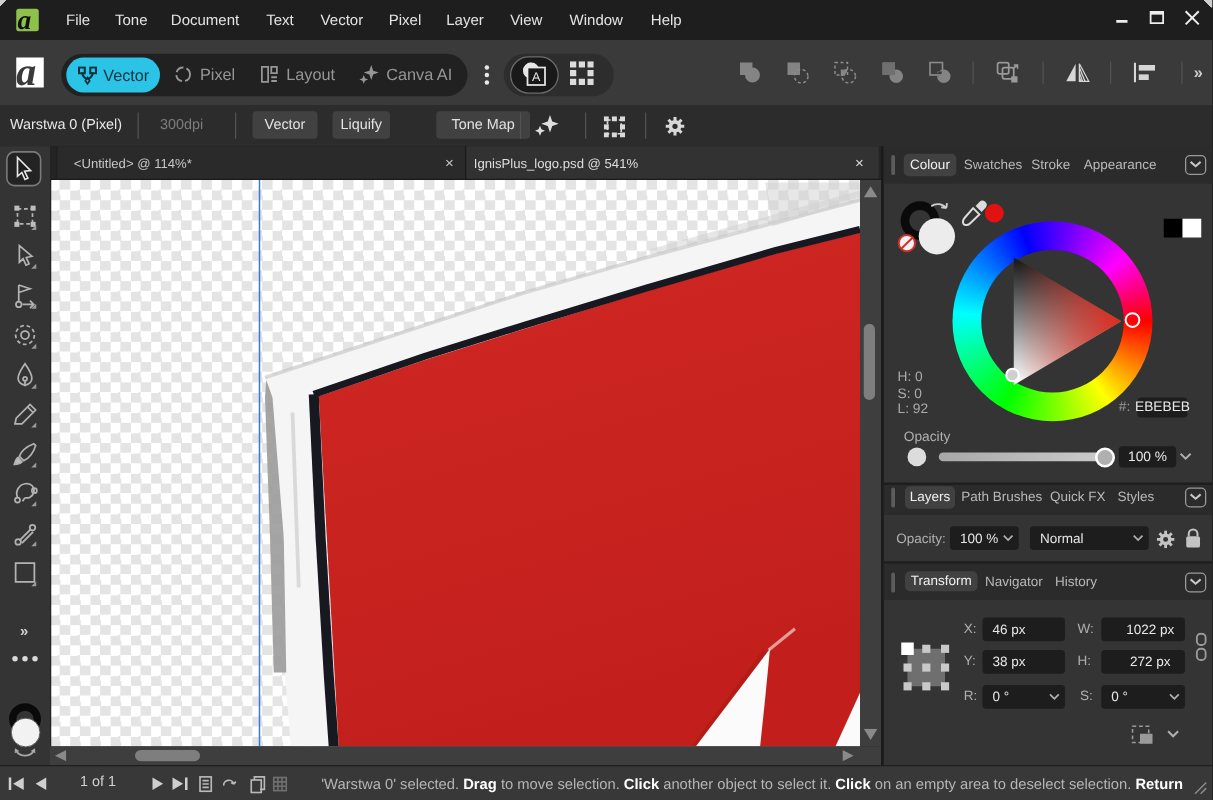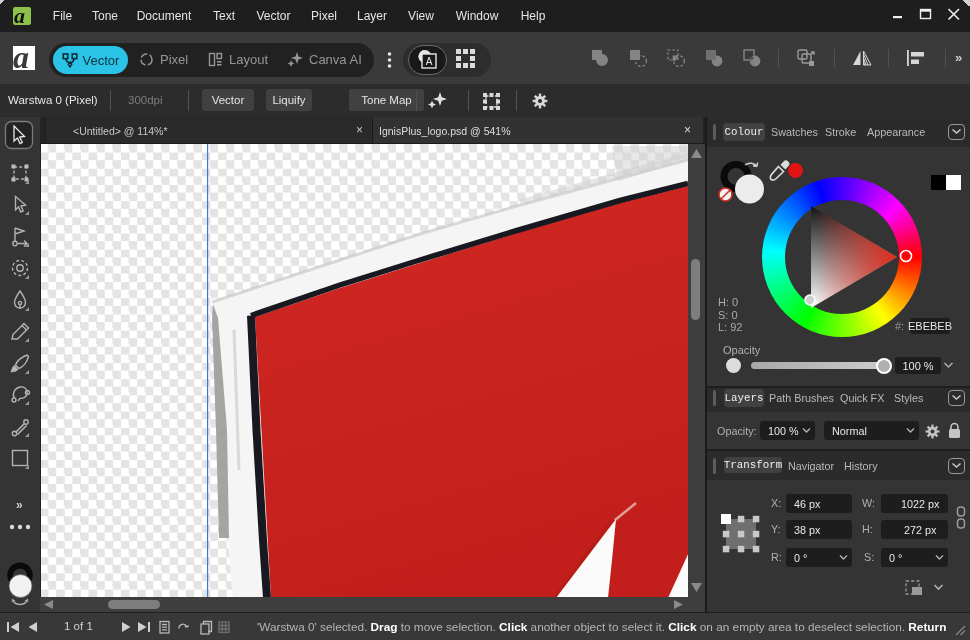--- a/index.html
+++ b/index.html
@@ -36,21 +36,21 @@
     background-size:16.2px 16.2px;}
   
   #vscroll{left:688px;top:144px;width:17px;height:453px;background:#3e3e3e;}
   #hscroll{left:40px;top:597px;width:665px;height:15px;background:#3e3e3e;}
   #vthumb{left:691px;top:259px;width:9px;height:61px;background:#7e7e7e;border-radius:4.5px;}
   #hthumb{left:108px;top:600px;width:52px;height:9px;background:#7e7e7e;border-radius:4.5px;}
   
   #rdivider{left:705px;top:117px;width:2px;height:495px;background:#1a1a1a;}
   #rpanel{left:707px;top:117px;width:263px;height:495px;background:#343434;}
   .ptabrow{position:absolute;left:707px;width:263px;background:#2b2b2b;}
-  .ptabsel{position:absolute;background:#414141;border-radius:4px;color:#f0f0f0;display:flex;align-items:center;justify-content:center;font-size:10.8px;font-family:Liberation Mono, monospace;}
+  .ptabsel{position:absolute;background:#414141;border-radius:4px;color:#f0f0f0;display:flex;align-items:center;justify-content:center;font-size:10.8px;}
   .ptablbl{position:absolute;color:#b9b9b9;font-size:10.8px;}
   .chevbox{position:absolute;width:17px;height:16px;border:1.5px solid #9a9a9a;border-radius:4px;box-sizing:border-box;}
   .grip{position:absolute;width:3px;height:16px;background:#5c5c5c;border-radius:1.5px;}
   .fieldbox{position:absolute;background:#1d1d1d;border-radius:3px;color:#e8e8e8;font-size:10.8px;
             display:flex;align-items:center;}
   .flabel{position:absolute;color:#b0b0b0;font-size:10.8px;}
   .psep{position:absolute;left:707px;width:263px;height:2px;background:#1e1e1e;}
   
   #statusbar{left:0;top:612px;width:970px;height:28px;background:#383838;border-top:1px solid #1f1f1f;box-sizing:border-box;
              color:#b5b5b5;font-size:12px;}
@@ -310,21 +310,21 @@
   <circle cx="20.5" cy="469" r="11.5" fill="#f2f2f2" stroke="#5a5a5a" stroke-width="0.8"></circle>
   <path d="M13.5 484.5 a7.5 6 0 0 0 13 0" stroke="#a8a8a8" stroke-width="1.4" fill="none"></path>
   <path d="M12 481.5 l3.5 2.2 -3.8 1.8 Z M28 481.5 l-3.5 2.2 3.8 1.8 Z" fill="#a8a8a8"></path>
 </svg>
 
 <div class="abs" id="tabbar"></div>
 <div class="abs" id="tab1"></div>
 <div class="abs" id="tab2"></div>
 <div class="abs" style="left:372px;top:117px;width:1px;height:27px;background:#1a1a1a"></div>
 <div class="abs" style="left:45px;top:117px;width:1px;height:27px;background:#1e1e1e"></div>
-<div class="abs" style="left:73px;top:125px;font-size:10.5px;color:#c7c7c7">&lt;Untitled&gt; @ 114%*</div>
+<div class="abs" style="left:59px;top:125px;font-size:10.5px;color:#c7c7c7">&lt;Untitled&gt; @ 114%*</div>
 <div class="abs" style="left:356px;top:123px;font-size:12px;color:#c7c7c7">×</div>
 <div class="abs" style="left:379px;top:125px;font-size:10.5px;color:#dedede">IgnisPlus_logo.psd @ 541%</div>
 <div class="abs" style="left:684px;top:123px;font-size:12px;color:#dedede">×</div>
 
 <div class="abs" id="canvas"></div>
 <svg class="abs" style="left:40px;top:144px" width="648" height="453" viewBox="40 144 648 453">
   <defs>
     <linearGradient id="redg" x1="0" y1="0" x2="0.3" y2="1">
       <stop offset="0" stop-color="#d12823"></stop>
         <stop offset="1" stop-color="#c21f1c"></stop>

